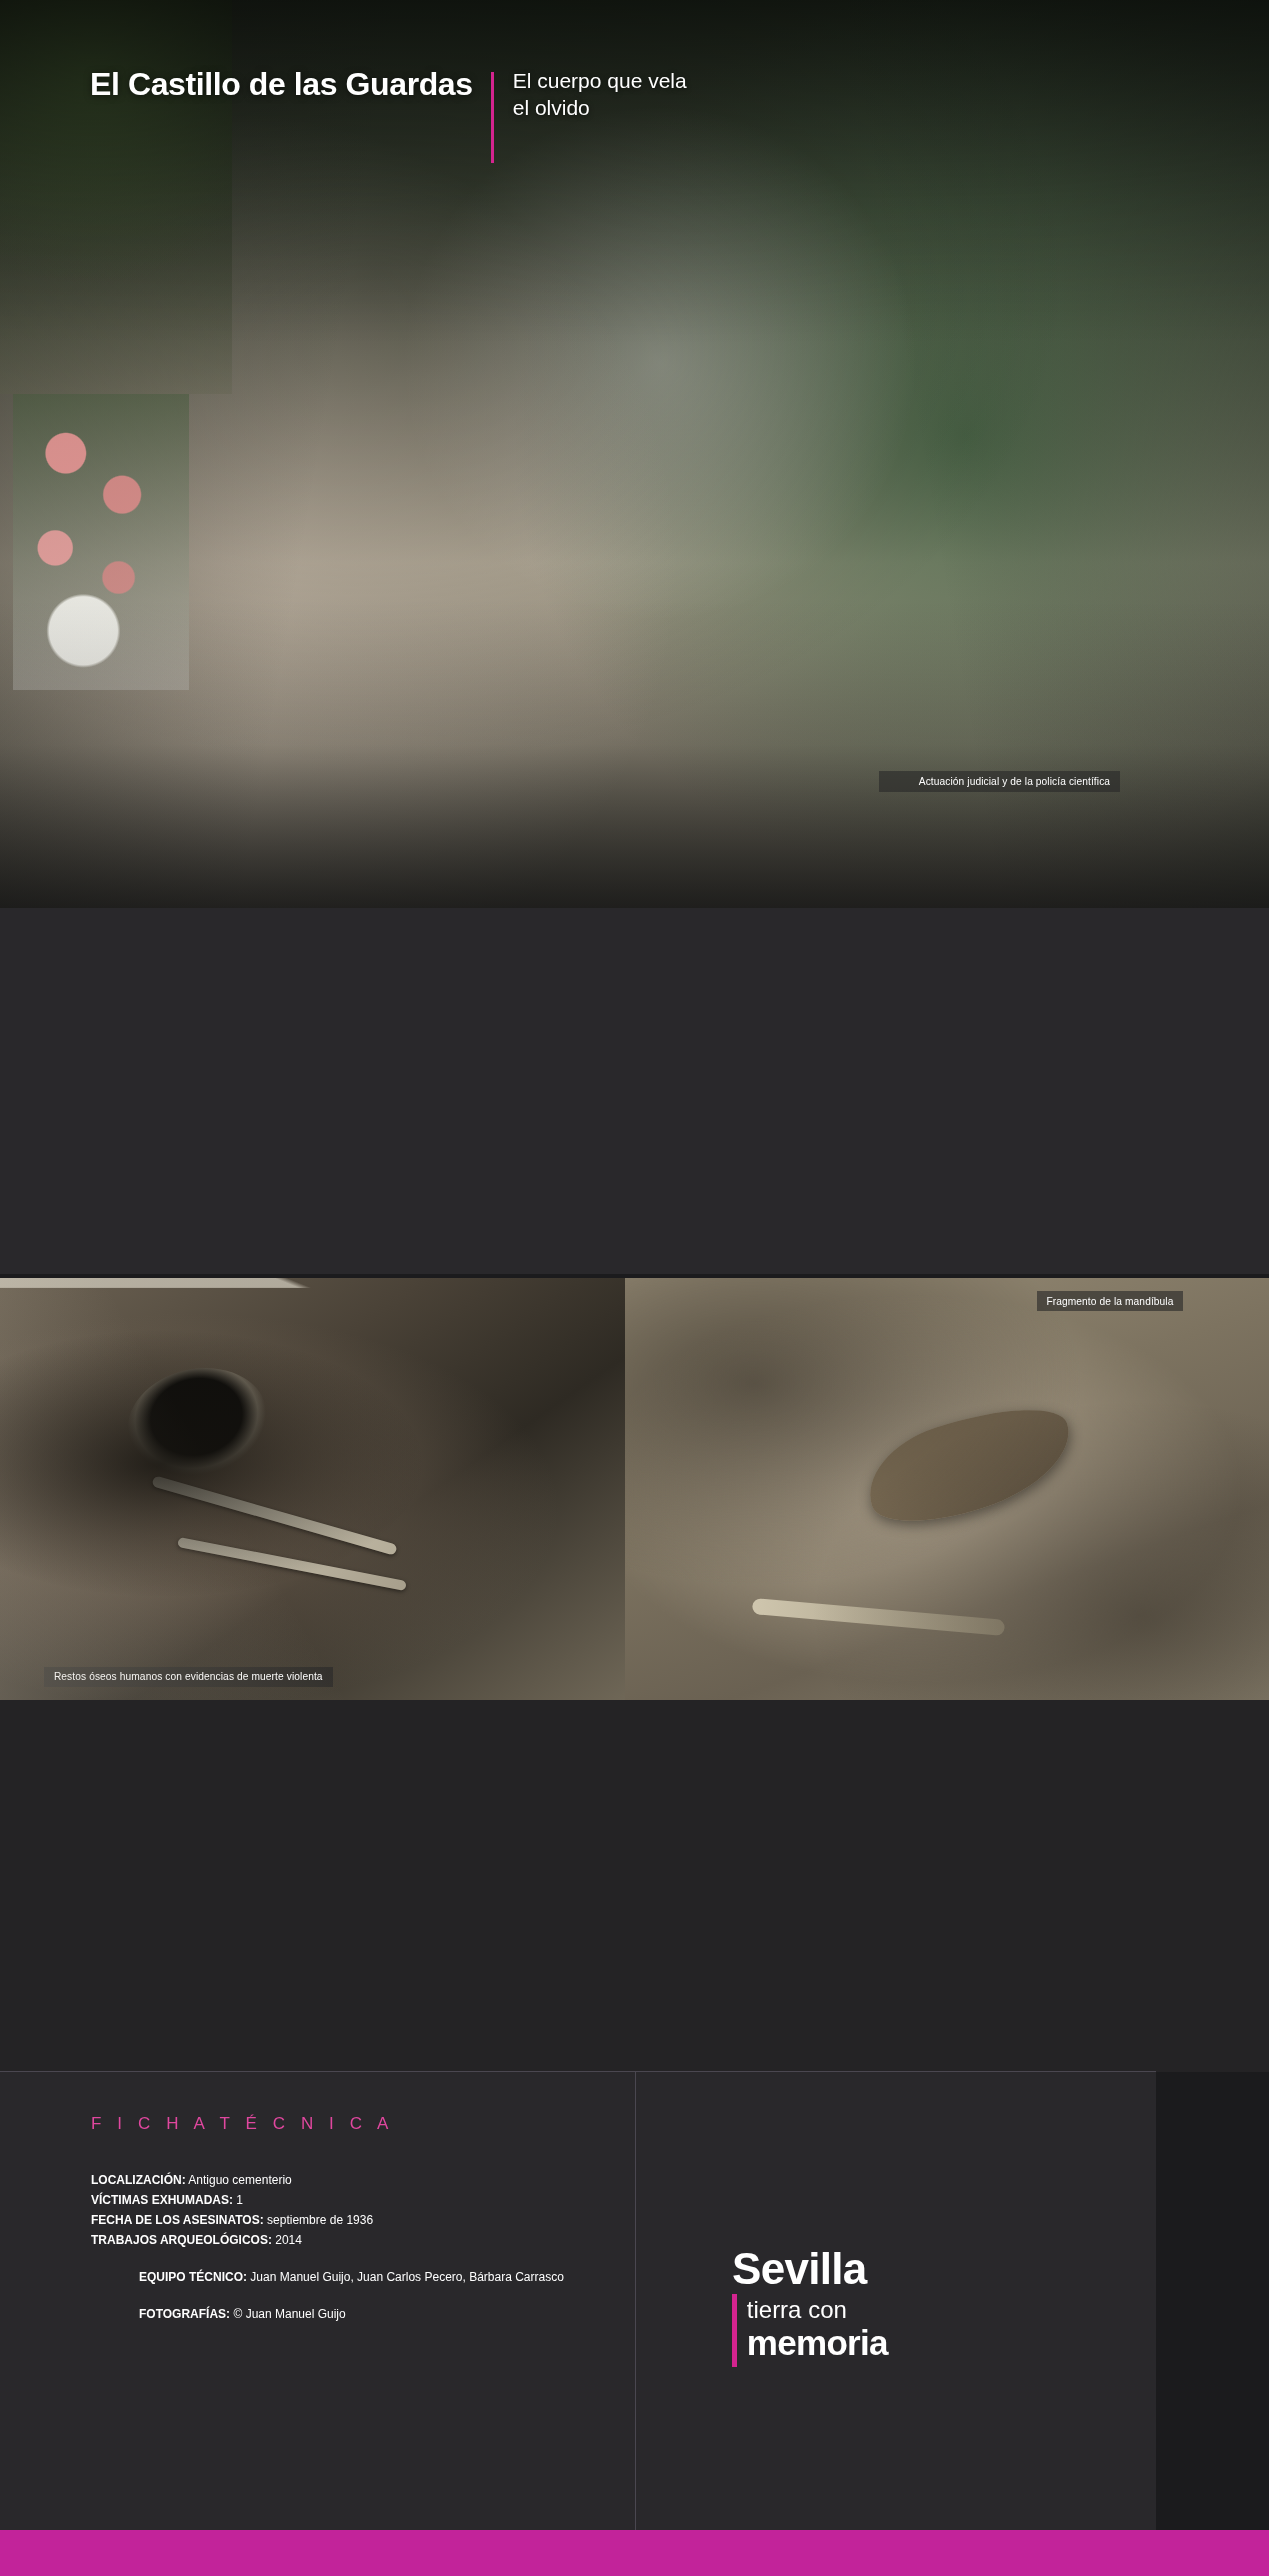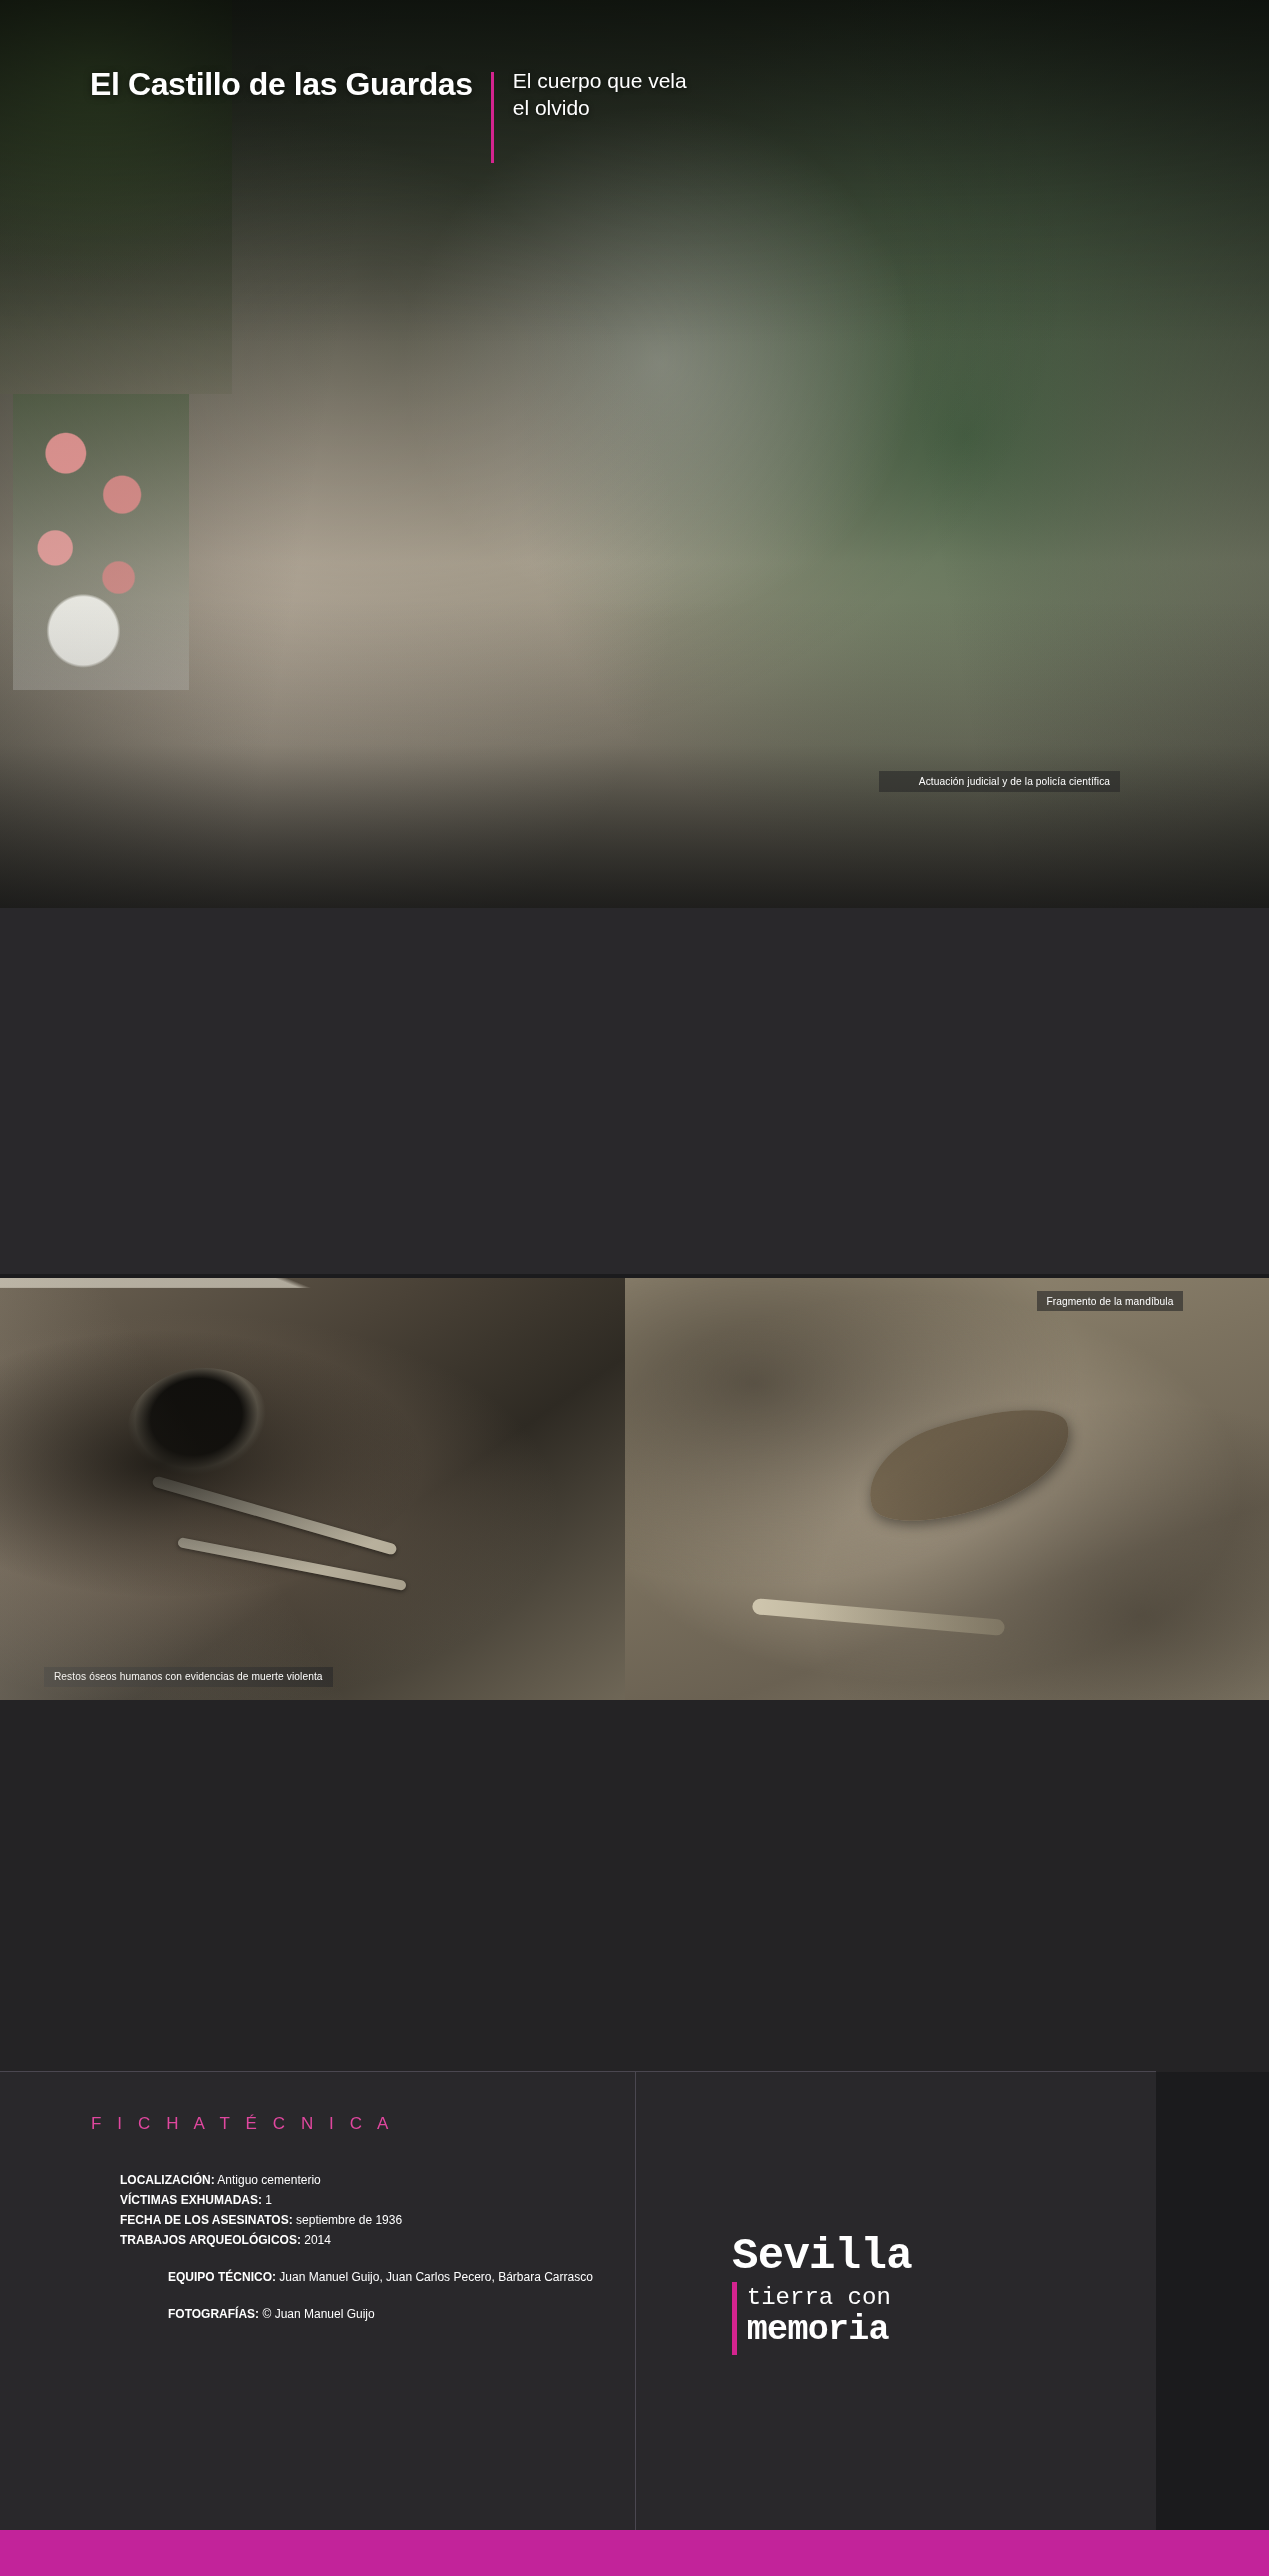--- a/index.html
+++ b/index.html
@@ -250,33 +250,31 @@
   }
   .ficha-list {
     position: absolute;
     left: 91px;
     top: 99px;
     width: 493px;
     color: #ffffff;
     font-size: 12px;
     line-height: 1.55;
     font-weight: 300;
-    margin-left: 29px;
   }
   .ficha-list b { font-weight: bold; }
   .ficha-row { margin-bottom: 1.4px; }
   .ficha-gap { margin-top: 18.3px; padding-left: 48px; }
   .logo {
     position: absolute;
     left: 732px;
-    top: 164px;
+    top: 176px;
     display: flex;
     align-items: flex-start;
     gap: 11.3px;
-    font-family: Liberation Mono, monospace;
   }
   .logo-bar {
     width: 4.9px;
     height: 61px;
     background: #d4248f;
     margin-top: 44px;
   }
   .logo-text { color: #ffffff; }
   .logo-l1 { font-size: 44px; font-weight: bold; line-height: .95; letter-spacing: -0.7px; }
   .logo-l2 { font-size: 24px; font-weight: 300; line-height: 1.25; margin-top: 5.6px; }

